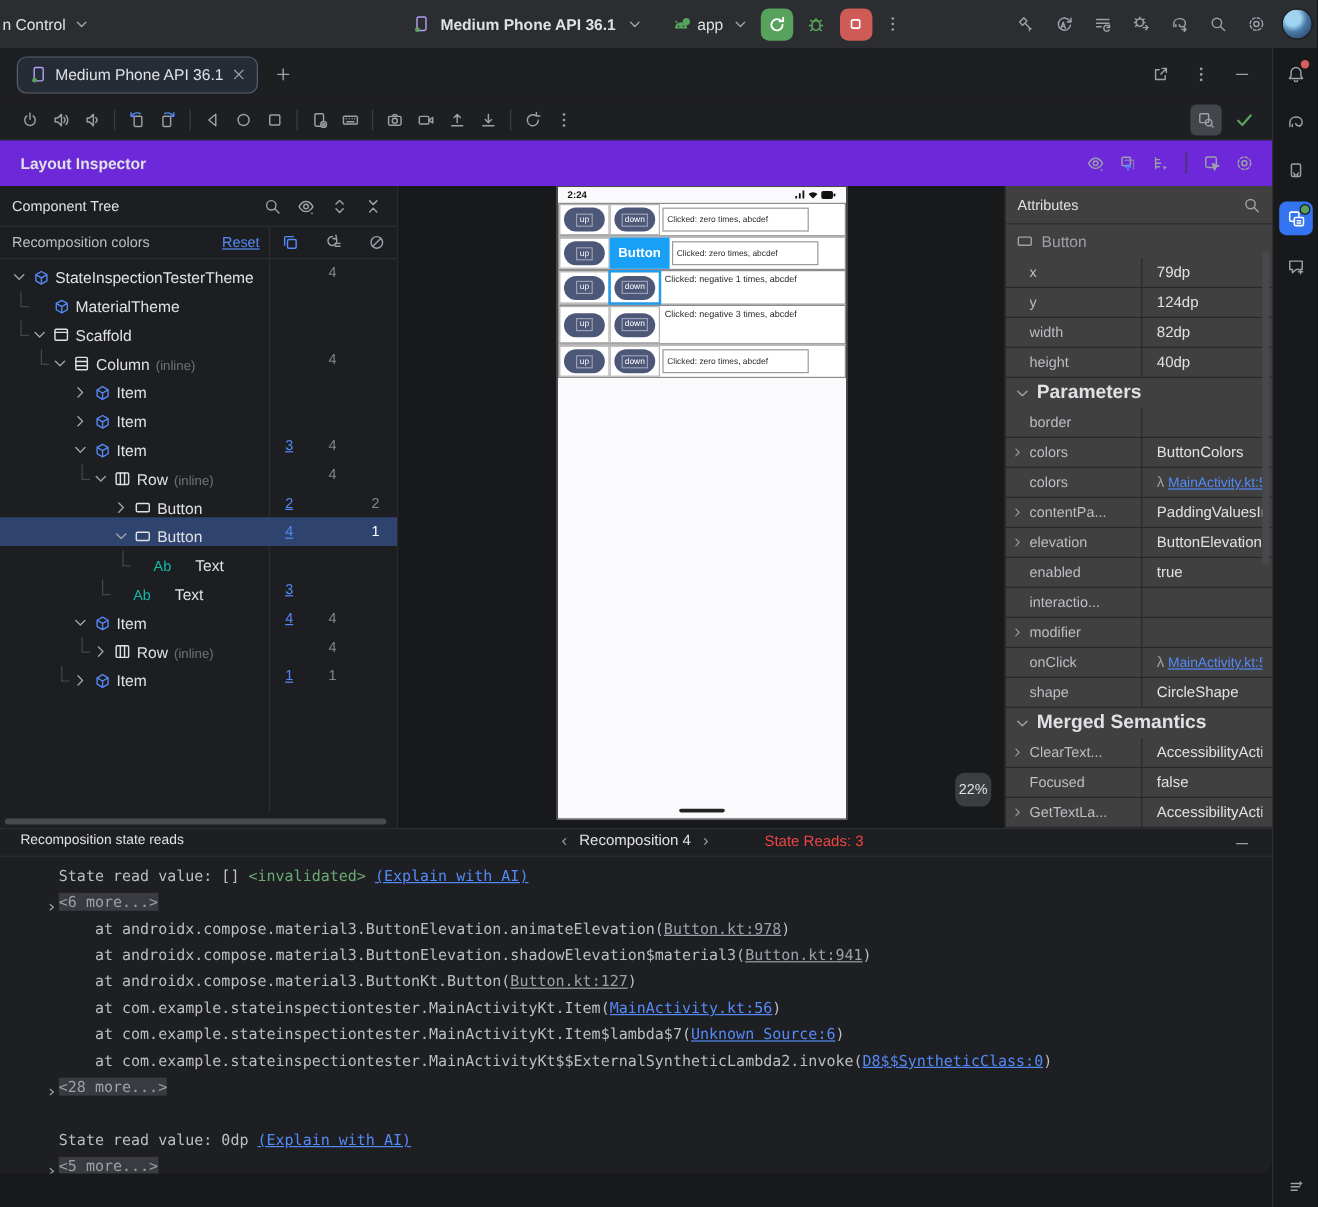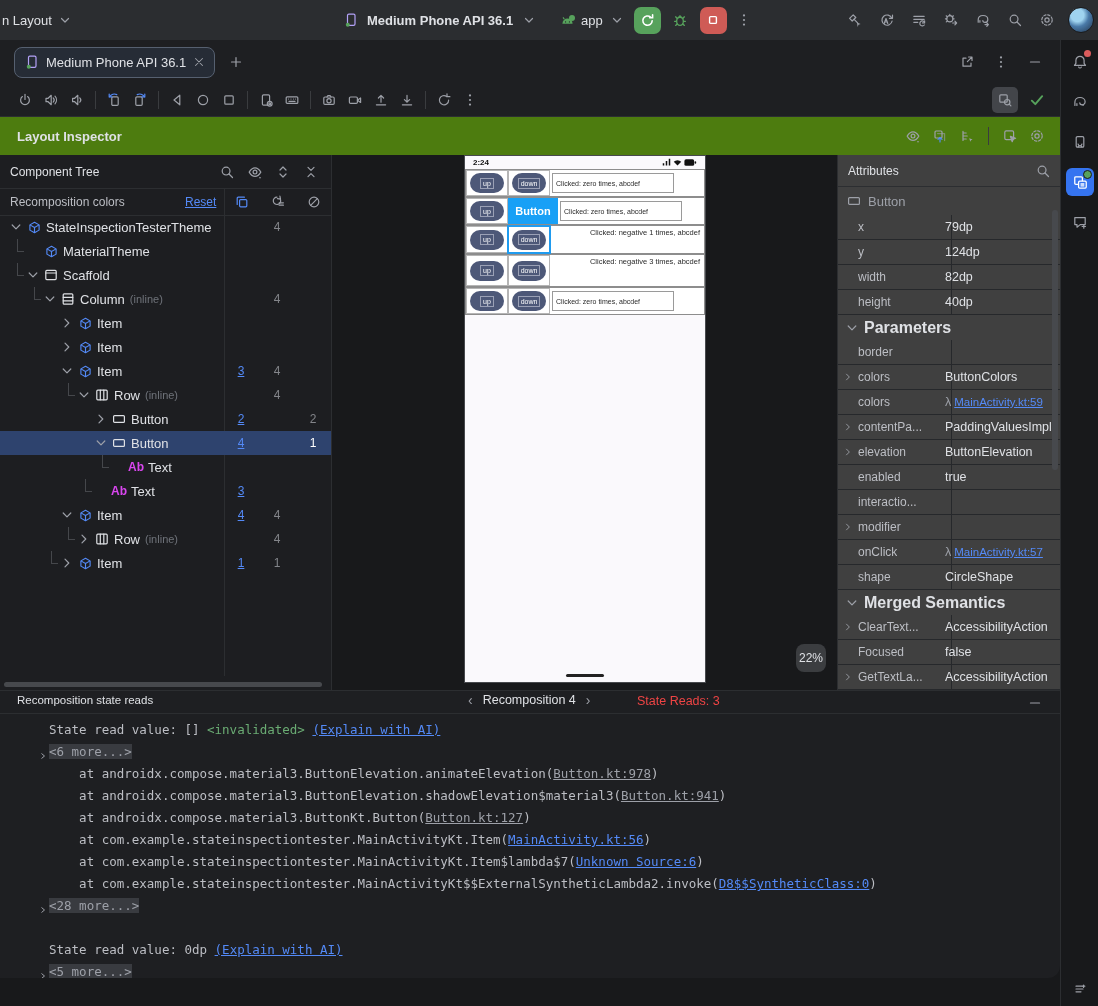--- a/index.html
+++ b/index.html
@@ -30,21 +30,21 @@
   .tabrow-right{margin-left:auto;display:flex;align-items:center;gap:12px;padding-right:14px;}
 
   
   .emu-toolbar{position:absolute;left:0;top:84px;width:1060px;height:33px;background:#1e1f22;border-bottom:1px solid #2c2e31;
                display:flex;align-items:center;padding-left:12px;box-sizing:border-box;}
   .emu-toolbar .ico{width:26px;height:26px;cursor:pointer;}
   .emu-right{margin-left:auto;display:flex;align-items:center;gap:6px;padding-right:10px;}
   .toggled{background:#43454a;border-radius:5px;}
 
   
-  .li-header{position:absolute;left:0;top:117px;width:1060px;height:38px;background:#4d7c0f;border-bottom:1px solid #2c2e31;
+  .li-header{position:absolute;left:0;top:117px;width:1060px;height:38px;background:#6d28d9;border-bottom:1px solid #2c2e31;
              display:flex;align-items:center;justify-content:space-between;}
   .li-title{font-weight:bold;font-size:13px;margin-left:17px;}
   .li-icons{margin-left:auto;display:flex;align-items:center;gap:5px;padding-right:12px;}
   .li-icons .ico{cursor:pointer;}
 
   
   .main{position:absolute;left:0;top:155px;width:1060px;height:535px;display:flex;}
   .tree-panel{width:331px;background:#1d1e21;border-right:1px solid #2c2e31;position:relative;overflow:hidden;}
   .viewport{flex:1;background:#18191b;position:relative;border-right:1px solid #2c2e31;}
   .attrs-panel{width:222px;background:#404040;position:relative;overflow:hidden;}
@@ -55,27 +55,27 @@
   .panel-head .icons .ico{width:24px;height:24px;cursor:pointer;}
 
   .recomp-row{height:26px;border-bottom:1px solid #2c2e31;display:flex;align-items:center;font-size:12px;color:#bcbec4;position:relative;}
   .recomp-row .t{margin-left:10px;}
   .reset{position:absolute;left:185px;color:#548af7;text-decoration:underline;cursor:pointer;}
   .recomp-row .ico{position:absolute;width:22px;height:22px;cursor:pointer;}
   .colsep{position:absolute;left:224px;top:0;bottom:0;width:1px;background:#2c2e31;}
 
   .tree-body{position:absolute;top:60px;left:0;right:0;bottom:0;overflow:hidden;}
   .tree-colsep{position:absolute;left:224px;top:0;bottom:14px;width:1px;background:#2c2e31;}
-  .tnode{position:relative;height:24px;display:flex;align-items:center;cursor:pointer;white-space:nowrap;}
+  .tnode{position:relative;height:24px;display:flex;align-items:flex-end;cursor:pointer;white-space:nowrap;}
   .tnode.sel{background:#2e436e;}
   .tnode .chsp{width:16px;height:16px;flex:0 0 auto;display:flex;align-items:center;justify-content:center;color:#9da0a8;}
   .tnode .nico{width:16px;height:16px;margin:0 4px 0 2px;flex:0 0 auto;display:flex;align-items:center;justify-content:center;}
   .tnode .lbl{font-size:13px;color:#dfe1e5;}
   .tnode .sfx{font-size:11px;color:#6f737a;margin-left:5px;}
-  .tnode .ab{font-size:12px;color:#d946ef;margin:0 4px 0 2px;font-weight:bold;}
+  .tnode .ab{font-size:12px;color:#14b8a6;margin:0 20px 0 2px;}
   .tnode .elb{position:relative;width:10px;height:16px;margin-left:-12px;margin-right:2px;flex:0 0 auto;}
   .tnode .elb::before{content:"";position:absolute;left:4px;top:-4px;width:6px;height:12px;border-left:1px solid #45474b;border-bottom:1px solid #45474b;}
   .cnt{position:absolute;top:0;height:24px;line-height:24px;font-size:12px;text-align:center;width:22px;}
   .c1{left:230px;color:#548af7;text-decoration:underline;cursor:pointer;}
   .c2{left:266px;color:#83858a;}
   .c3{left:302px;color:#83858a;}
   .c3.white{color:#ffffff;}
   .hscroll{position:absolute;left:4px;bottom:3px;width:318px;height:5px;border-radius:3px;background:#47494d;cursor:pointer;}
 
   
@@ -84,34 +84,34 @@
   .statusbar .time{font-size:8px;color:#111;font-weight:bold;}
   .statusbar .sicons{margin-left:auto;display:flex;align-items:center;gap:2px;}
   .drow{display:flex;align-items:stretch;border:1px solid #8d8d8d;background:#fff;box-sizing:border-box;}
   .dcell{border:1px solid #b5b5b5;display:flex;align-items:center;justify-content:center;padding:1px 3px;box-sizing:border-box;}
   .pill{min-width:34px;height:20px;border-radius:10px;background:#4d5878;color:#fff;font-size:7px;display:flex;align-items:center;justify-content:center;}
   .pill span{border:1px solid #9aa0b5;padding:0 2px;line-height:9px;}
   .dsel{outline:2px solid #1f9bef;outline-offset:-1px;}
   .dtip{background:#18a0f6;color:#fff;font-weight:bold;font-size:11px;display:flex;align-items:center;justify-content:center;
         width:50px;position:relative;z-index:2;}
   .dtextbox{border:1px solid #9a9a9a;background:#fff;color:#2a2a2a;font-size:7px;display:flex;align-items:center;padding:1px 3px;box-sizing:border-box;width:122px;margin:3px 2px;}
-  .dtext2{color:#2a2a2a;font-size:7.5px;padding:2px 4px;line-height:10px;flex:1;text-align:right;}
+  .dtext2{color:#2a2a2a;font-size:7.5px;padding:2px 4px;line-height:10px;flex:1;}
   .homebar{position:absolute;left:50%;transform:translateX(-50%);bottom:5px;width:38px;height:3px;border-radius:2px;background:#222;}
   .zoom-badge{position:absolute;left:464px;top:489px;width:30px;height:28px;border-radius:8px;background:#3b3d40;
               color:#dfe1e5;font-size:12px;display:flex;align-items:center;justify-content:center;}
 
   
   .attrs-head{height:31px;border-bottom:1px solid #2c2e31;display:flex;align-items:center;font-size:12px;}
   .attrs-head .t{margin-left:10px;}
   .attrs-head .ico{margin-left:auto;margin-right:6px;cursor:pointer;}
   .comp-row{height:28px;display:flex;align-items:center;gap:6px;color:#9da0a8;font-size:13px;padding-left:8px;}
   .arow{height:24px;display:flex;align-items:center;border-bottom:1px solid #26282b;position:relative;font-size:12px;}
   .arow .exp{position:absolute;left:4px;width:12px;color:#9da0a8;display:flex;}
   .arow .al{position:absolute;left:20px;color:#bcbec4;white-space:nowrap;overflow:hidden;max-width:92px;}
-  .arow .av{position:absolute;left:107px;right:8px;color:#dfe1e5;font-size:12.5px;white-space:nowrap;overflow:hidden;}
+  .arow .av{position:absolute;left:126px;right:8px;color:#dfe1e5;font-size:12.5px;white-space:nowrap;overflow:hidden;}
   .arow .vsep{position:absolute;left:113px;top:0;bottom:0;width:1px;background:#26282b;}
   .asec{height:25px;display:flex;align-items:center;font-weight:bold;color:#dfe1e5;font-size:16px;gap:4px;padding-left:6px;}
   .lam{color:#9da0a8;margin-right:3px;}
   .alink{color:#548af7;text-decoration:underline;cursor:pointer;font-size:11.5px;}
   .vscroll{position:absolute;right:2px;top:55px;width:6px;height:260px;border-radius:3px;background:#47494d;cursor:pointer;}
 
   
   .bottom-panel{position:absolute;left:0;top:690px;width:1060px;height:287px;background:#1e1f22;border-top:1px solid #2c2e31;
                 border-radius:0 0 12px 0;}
   .bp-head{height:22px;position:relative;border-bottom:1px solid #2c2e31;font-size:11.5px;}
@@ -139,21 +139,21 @@
   .li-green{position:absolute;right:2px;top:2px;width:7px;height:7px;border-radius:50%;background:#57a25c;border:1px solid #18191b;}
   .status-opts{position:absolute;left:50%;transform:translateX(-50%);bottom:6px;cursor:pointer;}
 </style>
 </head>
 <body>
 
 <div class="app">
 
   <header class="main-toolbar">
     <div class="vcs">
-      <span>n Layout</span>
+      <span>n Control</span>
       <span class="ico">
           <svg width="16" height="16" viewBox="0 0 16 16" fill="none" stroke="currentColor" stroke-width="1.2" stroke-linecap="round" stroke-linejoin="round">
             <path d="M4.5 6.5 8 10l3.5-3.5"></path>
           </svg>
         </span>
     </div>
     <div class="devsel">
       <span class="ico">
           <svg width="16" height="16" viewBox="0 0 16 16" fill="none" stroke="#b3a1f7" stroke-width="1.2">
             <rect x="4.5" y="2.2" width="7.5" height="11.2" rx="1.4"></rect>

